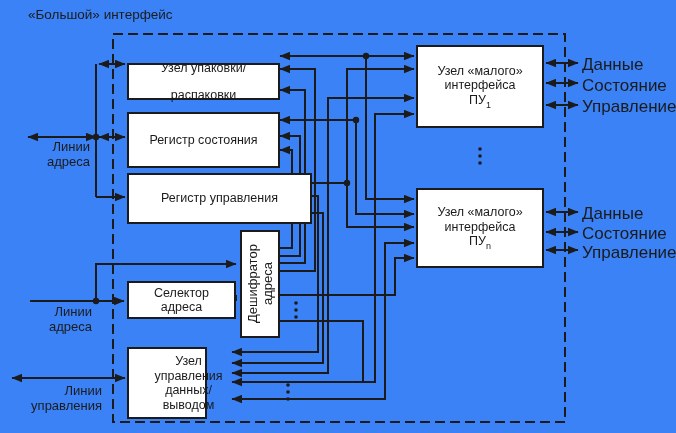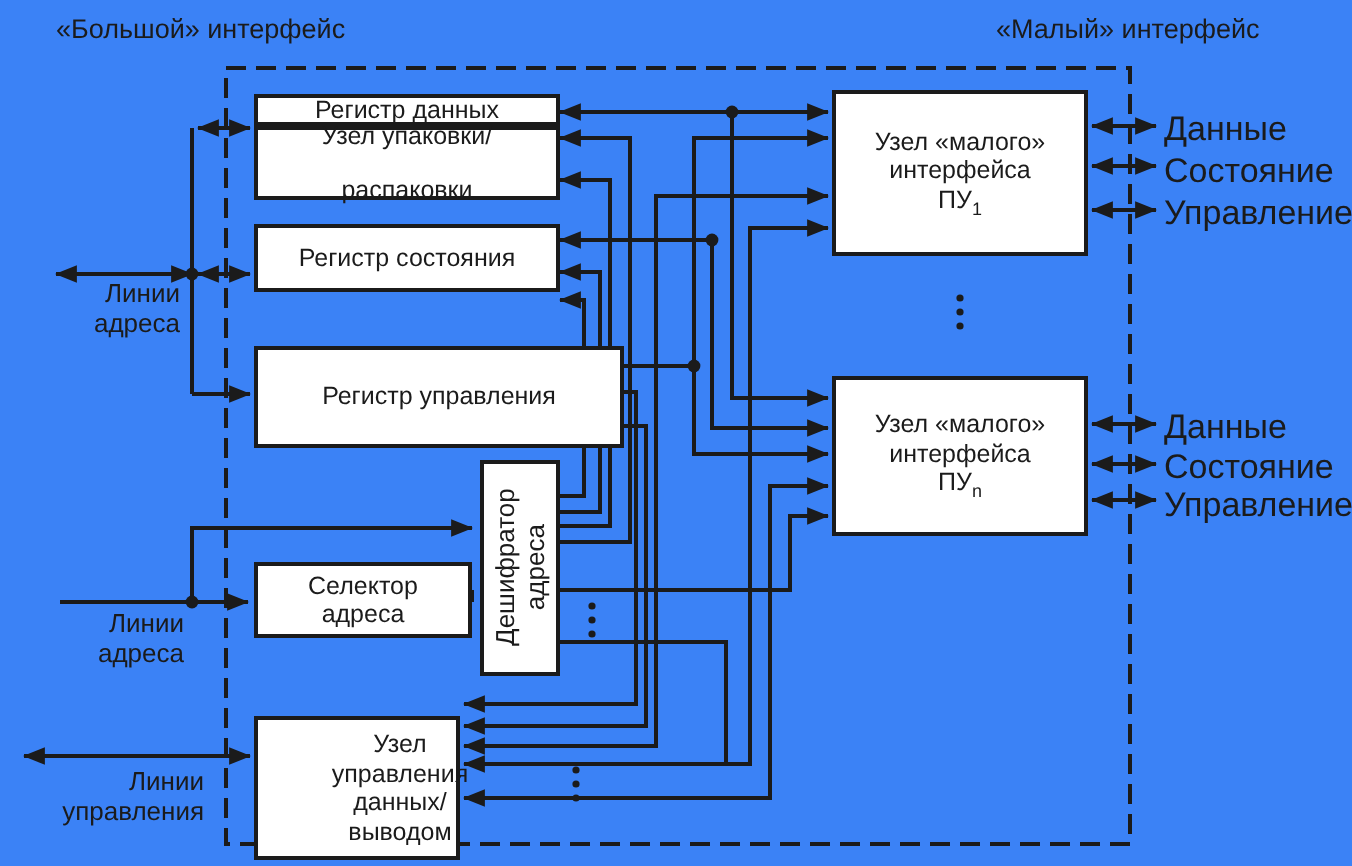--- a/index.html
+++ b/index.html
@@ -71,59 +71,55 @@
       <circle cx="480" cy="163" r="1.8" fill="#1b1b1b"></circle>
       <circle cx="296" cy="303" r="1.8" fill="#1b1b1b"></circle>
       <circle cx="296" cy="310" r="1.8" fill="#1b1b1b"></circle>
       <circle cx="296" cy="317" r="1.8" fill="#1b1b1b"></circle>
       <circle cx="288" cy="385" r="1.8" fill="#1b1b1b"></circle>
       <circle cx="288" cy="392" r="1.8" fill="#1b1b1b"></circle>
       <circle cx="288" cy="399" r="1.8" fill="#1b1b1b"></circle>
     </svg>
 
   <div class="title" style="left:28px;top:7px;">«Большой» интерфейс</div>
-  <div class="title" style="left:498px;top:7px;">«Малый» интерфейс</div>
 
   <div class="lbl" style="left:30px;top:139px;width:60px;">
     <div class="ln">Линии</div>
     <div class="ln">адреса</div>
   </div>
   <div class="lbl" style="left:34px;top:304px;width:58px;">
     <div class="ln">Линии</div>
     <div class="ln">адреса</div>
   </div>
   <div class="lbl" style="left:10px;top:383px;width:92px;">
     <div class="ln">Линии</div>
     <div class="ln">управления</div>
   </div>
 
-  <div class="box" style="left:127px;top:47px;width:153px;height:16px;">
-    <div class="ln">Регистр данных</div>
-  </div>
   <div class="box" style="left:127px;top:63px;width:153px;height:37px;gap:12px;">
     <div class="ln">Узел упаковки/</div>
     <div class="ln">распаковки</div>
   </div>
-  <div class="box" style="left:127px;top:112px;width:153px;height:34px;">
+  <div class="box" style="left:127px;top:112px;width:153px;height:56px;">
     <div class="ln">Регистр состояния</div>
   </div>
   <div class="box" style="left:127px;top:173px;width:185px;height:51px;">
     <div class="ln">Регистр управления</div>
   </div>
   <div class="box" style="left:127px;top:281px;width:109px;height:38px;">
     <div class="ln">Селектор</div>
     <div class="ln">адреса</div>
   </div>
   <div class="box" style="left:240px;top:230px;width:40px;height:108px;">
     <div class="vwrap">
       <div class="ln">Дешифратор</div>
       <div class="ln">адреса</div>
     </div>
   </div>
-  <div class="box" style="left:127px;top:358px;width:103px;height:72px;padding-left:43px;">
+  <div class="box" style="left:127px;top:347px;width:80px;height:72px;padding-left:43px;">
     <div class="ln">Узел</div>
     <div class="ln">управления</div>
     <div class="ln">данных/</div>
     <div class="ln">выводом</div>
   </div>
   <div class="box" style="left:416px;top:45px;width:128px;height:83px;">
     <div class="ln">Узел «малого»</div>
     <div class="ln">интерфейса</div>
     <div class="ln"><span>ПУ</span><sub>1</sub></div>
   </div>

